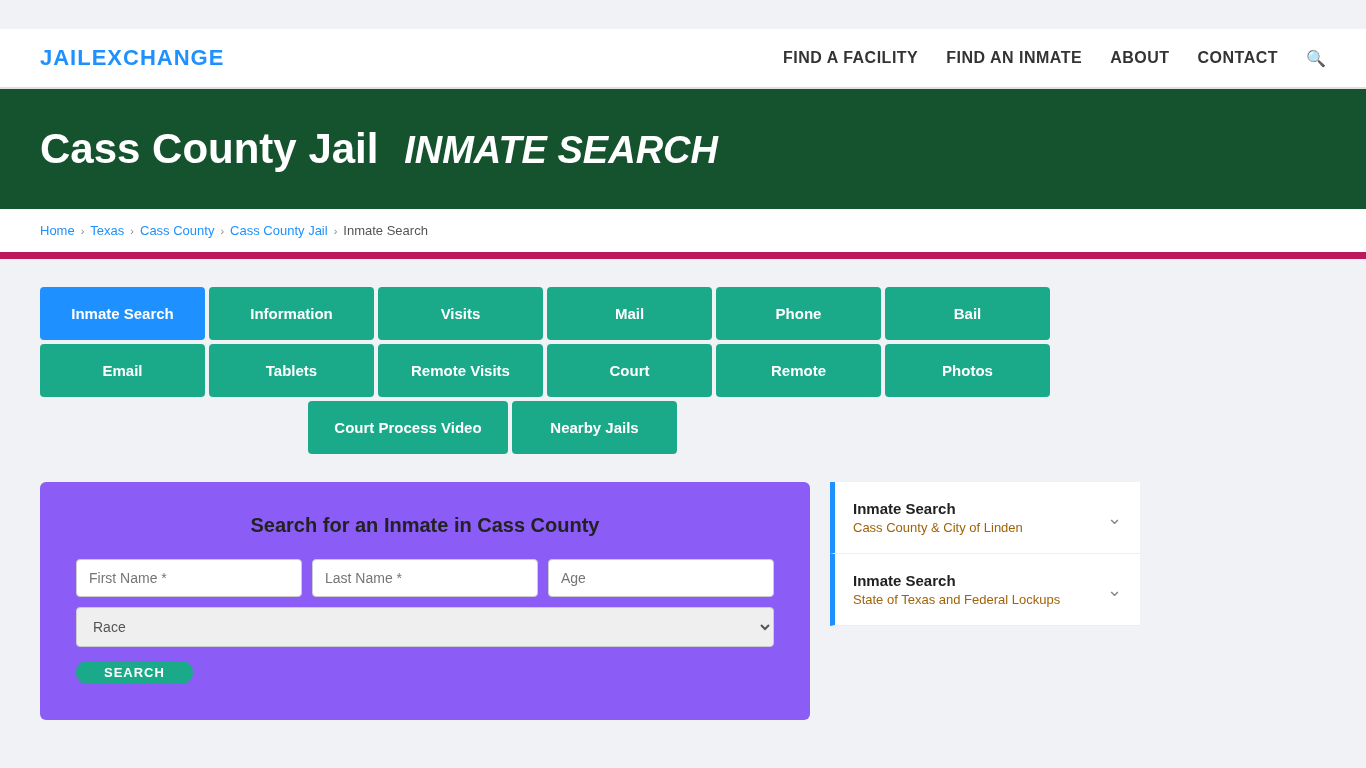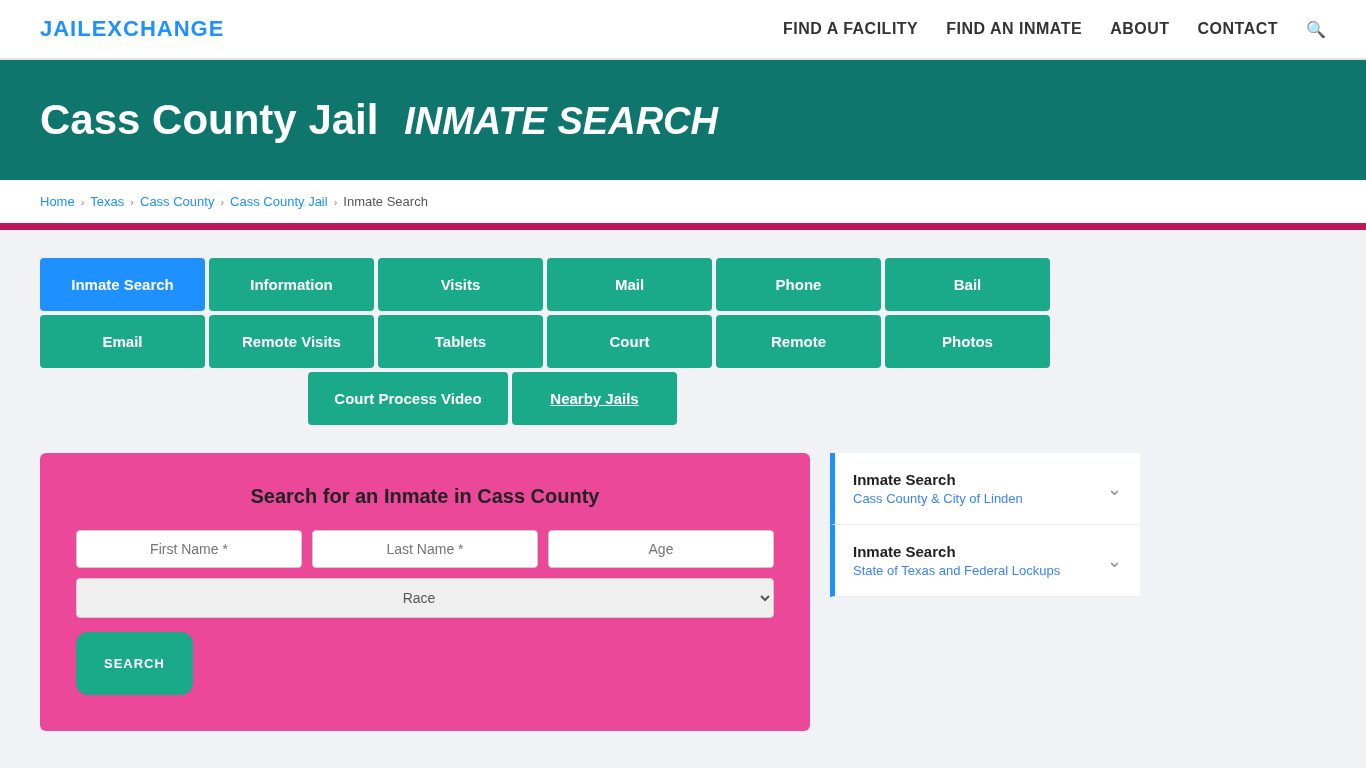--- a/index.html
+++ b/index.html
@@ -7,20 +7,21 @@
 
     
     .header {
       background: #fff;
       border-bottom: 2px solid #e0e0e0;
       padding: 0 40px;
       display: flex;
       align-items: center;
       justify-content: space-between;
       height: 60px;
+      margin-top: 29px;
     }
     .logo {
       font-size: 22px;
       font-weight: 900;
       letter-spacing: 1px;
       text-transform: uppercase;
       color: #1a1a1a;
     }
     .logo span {
       color: #1e90ff;
@@ -40,21 +41,21 @@
       white-space: nowrap;
     }
     .search-icon {
       font-size: 16px;
       cursor: pointer;
       color: #333;
     }
 
     
     .hero {
-      background: #0f766e;
+      background: #14532d;
       padding: 36px 40px;
     }
     .hero h1 {
       color: #fff;
       font-size: 42px;
       font-weight: 900;
     }
     .hero h1 em {
       font-style: italic;
       font-weight: 700;
@@ -124,21 +125,21 @@
 
     
     .content-area {
       display: flex;
       gap: 20px;
       max-width: 1100px;
     }
 
     
     .search-form-card {
-      background: #ec4899;
+      background: #8b5cf6;
       border-radius: 6px;
       padding: 32px 36px 36px;
       flex: 1 1 600px;
       min-width: 0;
     }
     .search-form-card h2 {
       font-size: 20px;
       font-weight: 700;
       text-align: center;
       margin-bottom: 22px;
@@ -151,28 +152,27 @@
       flex-wrap: wrap;
     }
     .form-row input, .form-row select {
       border: 1px solid #ccc;
       border-radius: 4px;
       padding: 10px 12px;
       font-size: 14px;
       color: #555;
       outline: none;
       flex: 1 1 120px;
-      text-align: center;
     }
     .search-btn {
       background: #1aaa8a;
       color: #fff;
       border: none;
       border-radius: 12px;
-      padding: 24px 28px;
+      padding: 4px 28px;
       font-size: 13px;
       font-weight: 700;
       letter-spacing: 1px;
       text-transform: uppercase;
       cursor: pointer;
     }
 
     
     .sidebar {
       width: 310px;
@@ -192,21 +192,21 @@
       border-bottom: 1px solid #eee;
     }
     .sidebar-card-text {}
     .sidebar-card-text .title {
       font-size: 15px;
       font-weight: 700;
       color: #222;
     }
     .sidebar-card-text .subtitle {
       font-size: 13px;
-      color: #3b82f6;
+      color: #a16207;
       margin-top: 3px;
     }
     .chevron {
       font-size: 18px;
       color: #888;
     }
   </style>
 </head>
 <body>
 
@@ -250,30 +250,30 @@
       <button class="nav-btn active">Inmate Search</button>
       <button class="nav-btn">Information</button>
       <button class="nav-btn">Visits</button>
       <button class="nav-btn">Mail</button>
       <button class="nav-btn">Phone</button>
       <button class="nav-btn">Bail</button>
     </div>
 
     <div class="nav-btn-row">
       <button class="nav-btn">Email</button>
+      <button class="nav-btn">Tablets</button>
       <button class="nav-btn">Remote Visits</button>
-      <button class="nav-btn">Tablets</button>
       <button class="nav-btn">Court</button>
       <button class="nav-btn">Remote</button>
       <button class="nav-btn">Photos</button>
     </div>
 
     <div class="nav-btn-row-3" style="padding-left: 268px;">
       <button class="nav-btn" style="max-width:200px; flex: 0 0 200px;">Court Process Video</button>
-      <button class="nav-btn" style="max-width:165px; flex: 0 0 165px; text-decoration: underline;">Nearby Jails</button>
+      <button class="nav-btn" style="max-width:165px; flex: 0 0 165px;">Nearby Jails</button>
     </div>
   </div>
 
   <div class="content-area">
 
     <div class="search-form-card">
       <h2>Search for an Inmate in Cass County</h2>
       <div class="form-row">
         <input type="text" placeholder="First Name *" style="">
         <input type="text" placeholder="Last Name *" style="">

